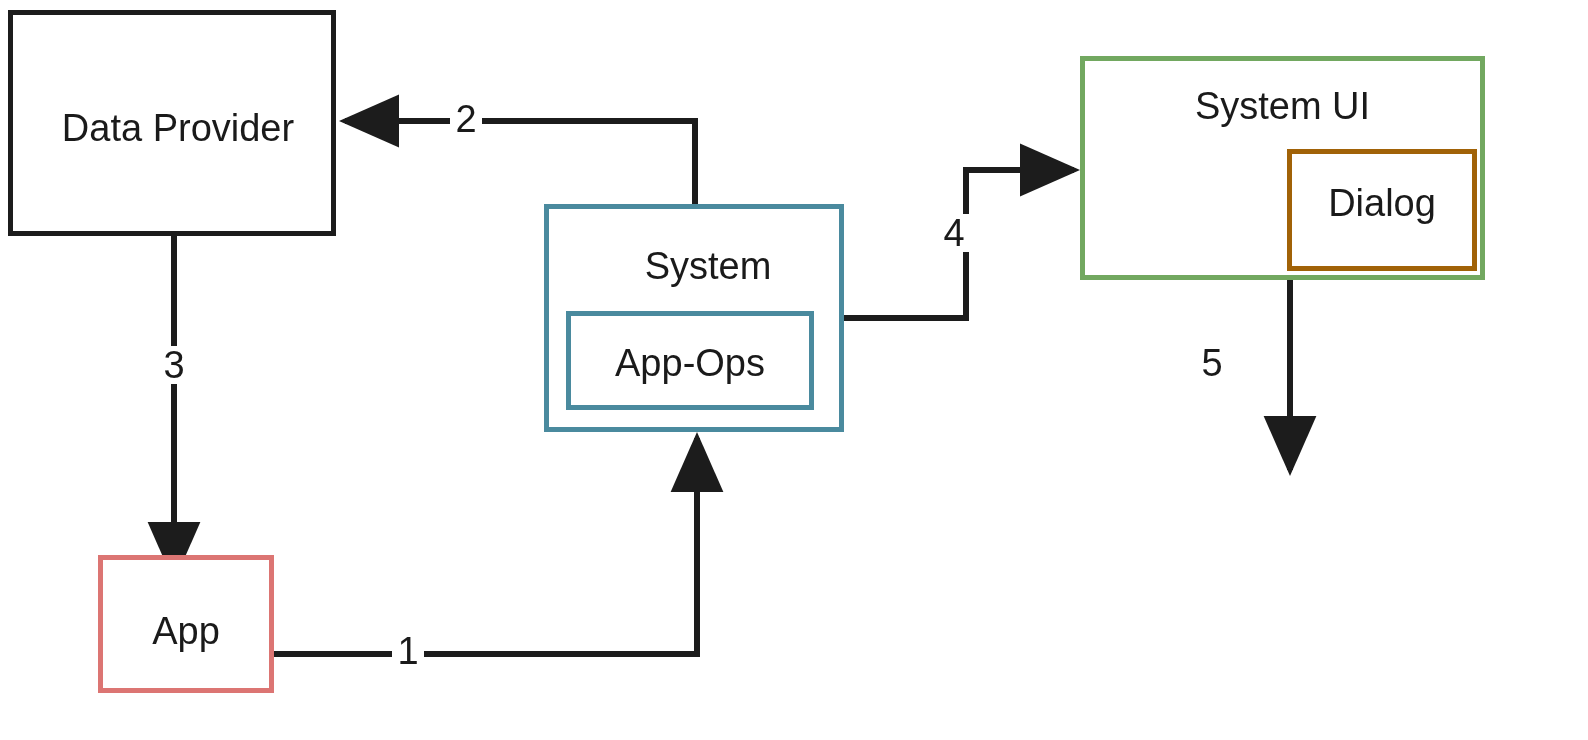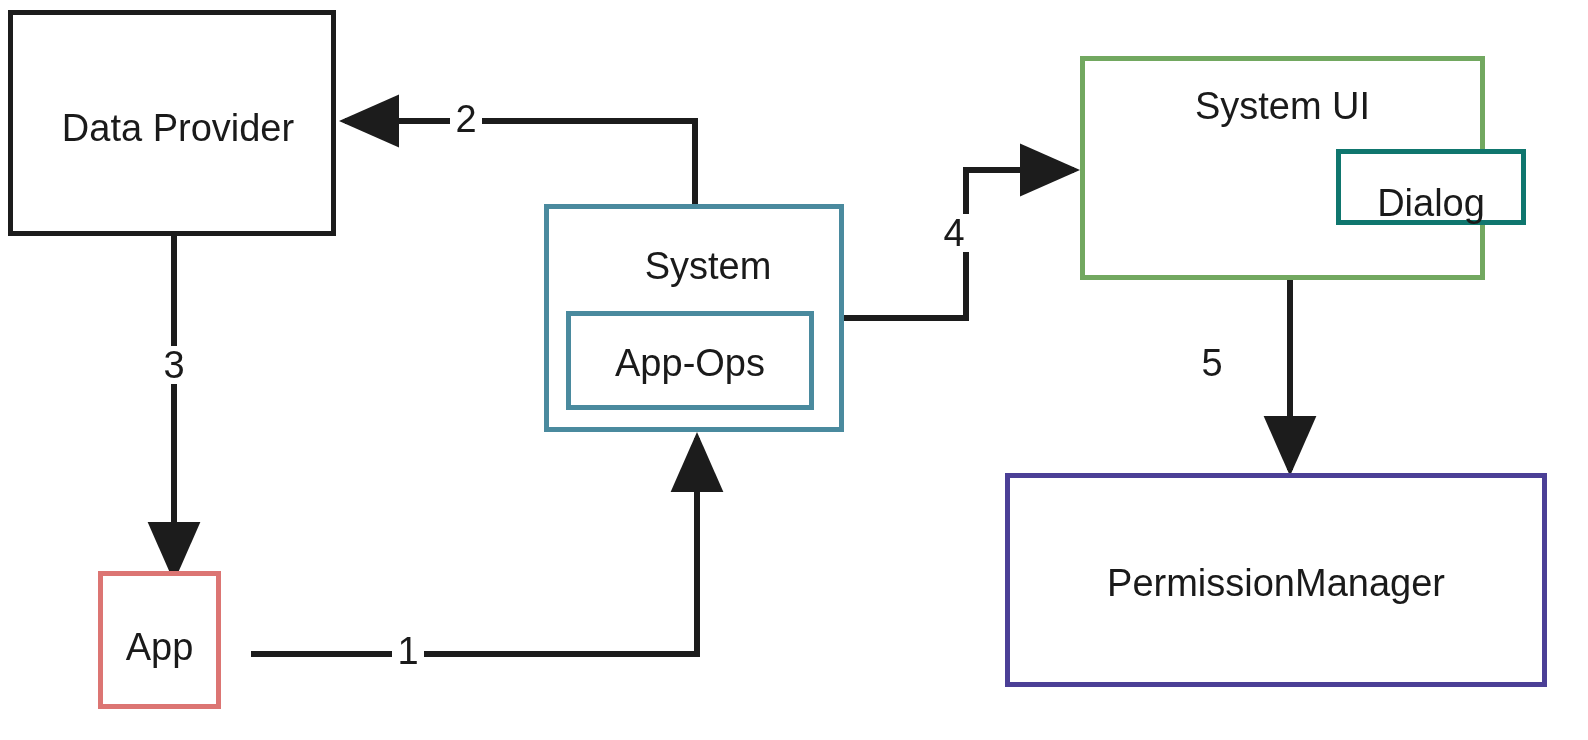--- a/index.html
+++ b/index.html
@@ -67,33 +67,33 @@
   }
   #node-app-ops .node-label { top: 26px; font-size: 38px; }
 
   #node-system-ui {
     left: 1080px; top: 56px; width: 405px; height: 224px;
     border: 5px solid #72a860;
   }
   #node-system-ui .node-label { top: 24px; font-size: 38px; }
 
   #node-dialog {
-    left: 1336px; top: 149px; width: 190px; height: 76px;
-    border: 5px solid #0f766e;
+    left: 1287px; top: 149px; width: 190px; height: 122px;
+    border: 5px solid #a16207;
   }
   #node-dialog .node-label { top: 28px; font-size: 38px; }
 
   #node-permission-manager {
     left: 1005px; top: 473px; width: 542px; height: 214px;
     border: 5px solid #4b3f96;
   }
   #node-permission-manager .node-label { top: 84px; font-size: 38px; }
 
   #node-app {
-    left: 98px; top: 571px; width: 123px; height: 138px;
+    left: 98px; top: 555px; width: 176px; height: 138px;
     border: 5px solid #dc7573;
   }
   #node-app .node-label { top: 50px; font-size: 38px; }
 
   
   #edge-label-1 { left: 392px; top: 632px; width: 32px; font-size: 38px; }
   #edge-label-2 { left: 450px; top: 100px; width: 32px; font-size: 38px; }
   #edge-label-3 { left: 158px; top: 346px; width: 32px; font-size: 38px; }
   #edge-label-4 { left: 938px; top: 214px; width: 32px; font-size: 38px; }
   #edge-label-5 { left: 1196px; top: 344px; width: 32px; font-size: 38px; }
@@ -134,23 +134,20 @@
   </div>
 
   <div class="node" id="node-app-ops">
     <div class="node-label">App-Ops</div>
   </div>
 
   <div class="node" id="node-dialog">
     <div class="node-label">Dialog</div>
   </div>
 
-  <div class="node" id="node-permission-manager">
-    <div class="node-label">PermissionManager</div>
-  </div>
 
   <div class="node" id="node-app">
     <div class="node-label">App</div>
   </div>
 
   <div class="edge-label" id="edge-label-1">1</div>
   <div class="edge-label" id="edge-label-2">2</div>
   <div class="edge-label" id="edge-label-3">3</div>
   <div class="edge-label" id="edge-label-4">4</div>
   <div class="edge-label" id="edge-label-5">5</div>

